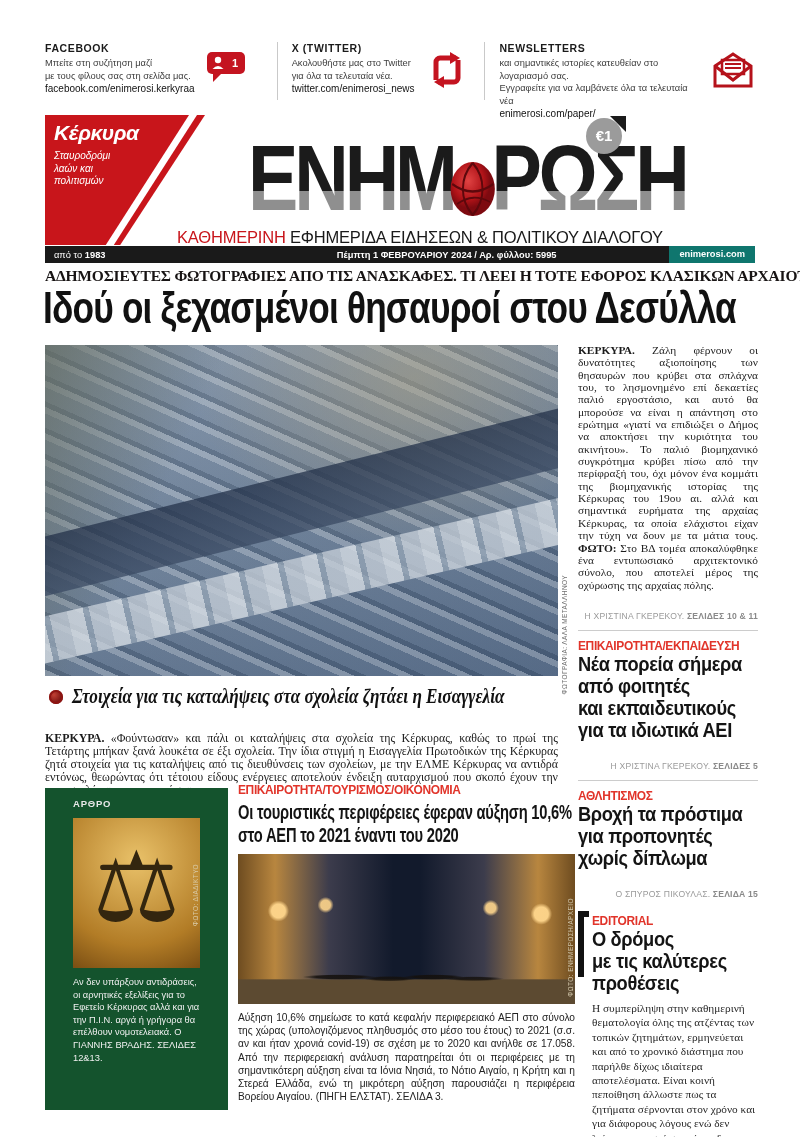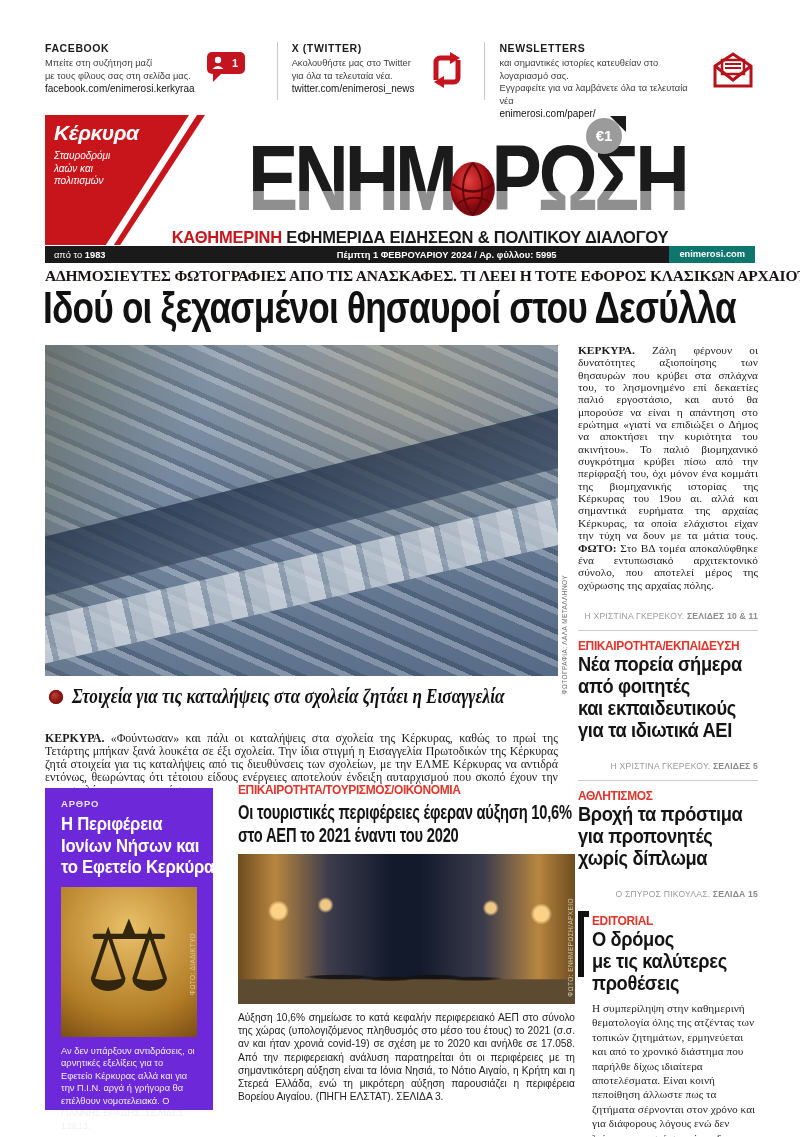--- a/index.html
+++ b/index.html
@@ -27,21 +27,21 @@
 
   .logo-wrap{position:absolute;left:200px;top:126px;width:440px;height:104px;text-align:center;}
   .logo-scale{display:inline-block;transform:scaleX(.82);transform-origin:center;white-space:nowrap;}
   .logo-txt{font-weight:bold;font-size:92px;letter-spacing:-5px;line-height:104px;color:#1b1b1b;font-family:"Liberation Sans",sans-serif;}
   @supports ((-webkit-background-clip:text) or (background-clip:text)){
     .logo-txt{background:linear-gradient(#1b1b1b 0 63%,#8f8f8f 63% 100%);-webkit-background-clip:text;background-clip:text;color:transparent;}
   }
   .globe{vertical-align:-4px;margin:0 -3px;}
   .price-badge{position:absolute;right:18px;top:-8px;width:36px;height:36px;border-radius:50%;background:#9b9b9b;color:#fff;font-weight:bold;font-size:15px;line-height:36px;text-align:center;}
   .price-fold{position:absolute;right:14px;top:-10px;width:0;height:0;border-left:16px solid transparent;border-top:16px solid #1b1b1b;}
-  .tagline{position:absolute;left:150px;top:228px;width:540px;text-align:center;font-weight:bold;font-size:16.5px;letter-spacing:-.2px;white-space:nowrap;}
+  .tagline{position:absolute;left:150px;top:228px;width:540px;text-align:center;font-weight:normal;font-size:16.5px;letter-spacing:-.2px;white-space:nowrap;}
   .tagline .red{color:#c8151b;}
 
   .date-bar{position:absolute;left:45px;top:246px;right:45px;height:17px;background:#1a1a1a;color:#fff;display:flex;align-items:center;font-size:9.3px;}
   .date-since{padding-left:9px;width:170px;}
   .date-center{flex:1;text-align:center;font-weight:bold;}
   .site-box{background:#0f766e;font-weight:bold;height:17px;line-height:17px;padding:0 10px;}
 
   
   .kicker{position:absolute;left:45px;top:267px;width:712px;font-family:"Liberation Serif",serif;font-weight:bold;font-size:15.5px;letter-spacing:-.2px;color:#181414;white-space:nowrap;}
   .lead-headline-wrap{position:absolute;left:43px;top:284px;width:714px;height:50px;}
@@ -74,21 +74,21 @@
 
   
   .schools{position:absolute;left:45px;top:684px;width:513px;}
   .schools-hl-row{display:flex;align-items:center;gap:9px;margin-bottom:23px;}
   .red-dot{width:14px;height:14px;border-radius:50%;background:radial-gradient(circle at 35% 35%, #c24034, #6e0d0d 75%);box-shadow:inset 0 0 0 2px #8e1412;flex:0 0 auto;margin-left:4px;}
   .schools-hl{font-family:"Liberation Serif",serif;font-style:italic;font-weight:bold;font-size:21.5px;transform:scaleX(.8);transform-origin:left;white-space:nowrap;color:#111;}
   .schools-body{font-family:"Liberation Serif",serif;font-size:11.9px;line-height:13.1px;text-align:justify;color:#1c1c1c;}
   .schools .byline{margin-top:2px;}
 
   
-  .arthro{position:absolute;left:45px;top:788px;width:168px;height:322px;background:#6d28d9;color:#fff;box-sizing:border-box;padding:10px 16px;}
+  .arthro{position:absolute;left:45px;top:788px;width:183px;height:322px;background:#14532d;color:#fff;box-sizing:border-box;padding:10px 28px;}
   .arthro-label{font-size:9.5px;font-weight:bold;letter-spacing:.8px;color:#e8e8e8;}
   .arthro-hl{font-weight:bold;font-size:19px;line-height:21.5px;letter-spacing:-.3px;margin-top:4px;}
   .arthro-hl .hl-line{transform:scaleX(.88);transform-origin:left;white-space:nowrap;}
   .arthro-photo{position:relative;margin:9px 0 8px;height:150px;background:radial-gradient(circle at 50% 28%, #e9c169, #b27c26 68%, #7a4e13 100%);overflow:hidden;}
   .scales-glyph{position:absolute;left:50%;top:46%;transform:translate(-50%,-50%);font-size:98px;color:#33260f;font-family:"DejaVu Sans",sans-serif;line-height:1;}
   .arthro-credit{position:absolute;right:1px;top:46px;color:#d8c9a4;}
   .arthro-note{font-size:9.3px;line-height:12.6px;color:#f0f0f0;}
 
   
   .tourism{position:absolute;left:238px;top:782px;width:337px;}
@@ -270,25 +270,20 @@
     <span class="red-dot"></span>
     <div class="schools-hl">Στοιχεία για τις καταλήψεις στα σχολεία ζητάει η Εισαγγελία</div>
   </div>
   <div class="schools-body">
     <span class="dateline">ΚΕΡΚΥΡΑ. </span><span>«Φούντωσαν» και πάλι οι καταλήψεις στα σχολεία της Κέρκυρας, καθώς το πρωί της Τετάρτης μπήκαν ξανά λουκέτα σε έξι σχολεία. Την ίδια στιγμή η Εισαγγελία Πρωτοδικών της Κέρκυρας ζητά στοιχεία για τις καταλήψεις από τις διευθύνσεις των σχολείων, με την ΕΛΜΕ Κέρκυρας να αντιδρά εντόνως, θεωρώντας ότι τέτοιου είδους ενέργειες αποτελούν ένδειξη αυταρχισμού που σκοπό έχουν την καταστολή των κινητοποιήσεων.</span>
   </div>
 </section>
 
 <section class="arthro">
   <div class="arthro-label">ΑΡΘΡΟ</div>
-  <div class="arthro-hl">
-    <div class="hl-line">Η Περιφέρεια</div>
-    <div class="hl-line">Ιονίων Νήσων και</div>
-    <div class="hl-line">το Εφετείο Κερκύρας</div>
-  </div>
   <div class="arthro-photo">
     <span class="scales-glyph">⚖</span>
     <span class="vcredit arthro-credit">ΦΩΤΟ: ΔΙΑΔΙΚΤΥΟ</span>
   </div>
   <div class="arthro-note">Αν δεν υπάρξουν αντιδράσεις, οι αρνητικές εξελίξεις  για το Εφετείο Κέρκυρας αλλά και για την Π.Ι.Ν. αργά ή γρήγορα θα επέλθουν νομοτελειακά. Ο ΓΙΑΝΝΗΣ ΒΡΑΔΗΣ. ΣΕΛΙΔΕΣ 12&amp;13.</div>
 </section>
 
 <section class="tourism">
   <div class="sec-label">ΕΠΙΚΑΙΡΟΤΗΤΑ/ΤΟΥΡΙΣΜΟΣ/ΟΙΚΟΝΟΜΙΑ</div>
   <div class="tourism-hl">

